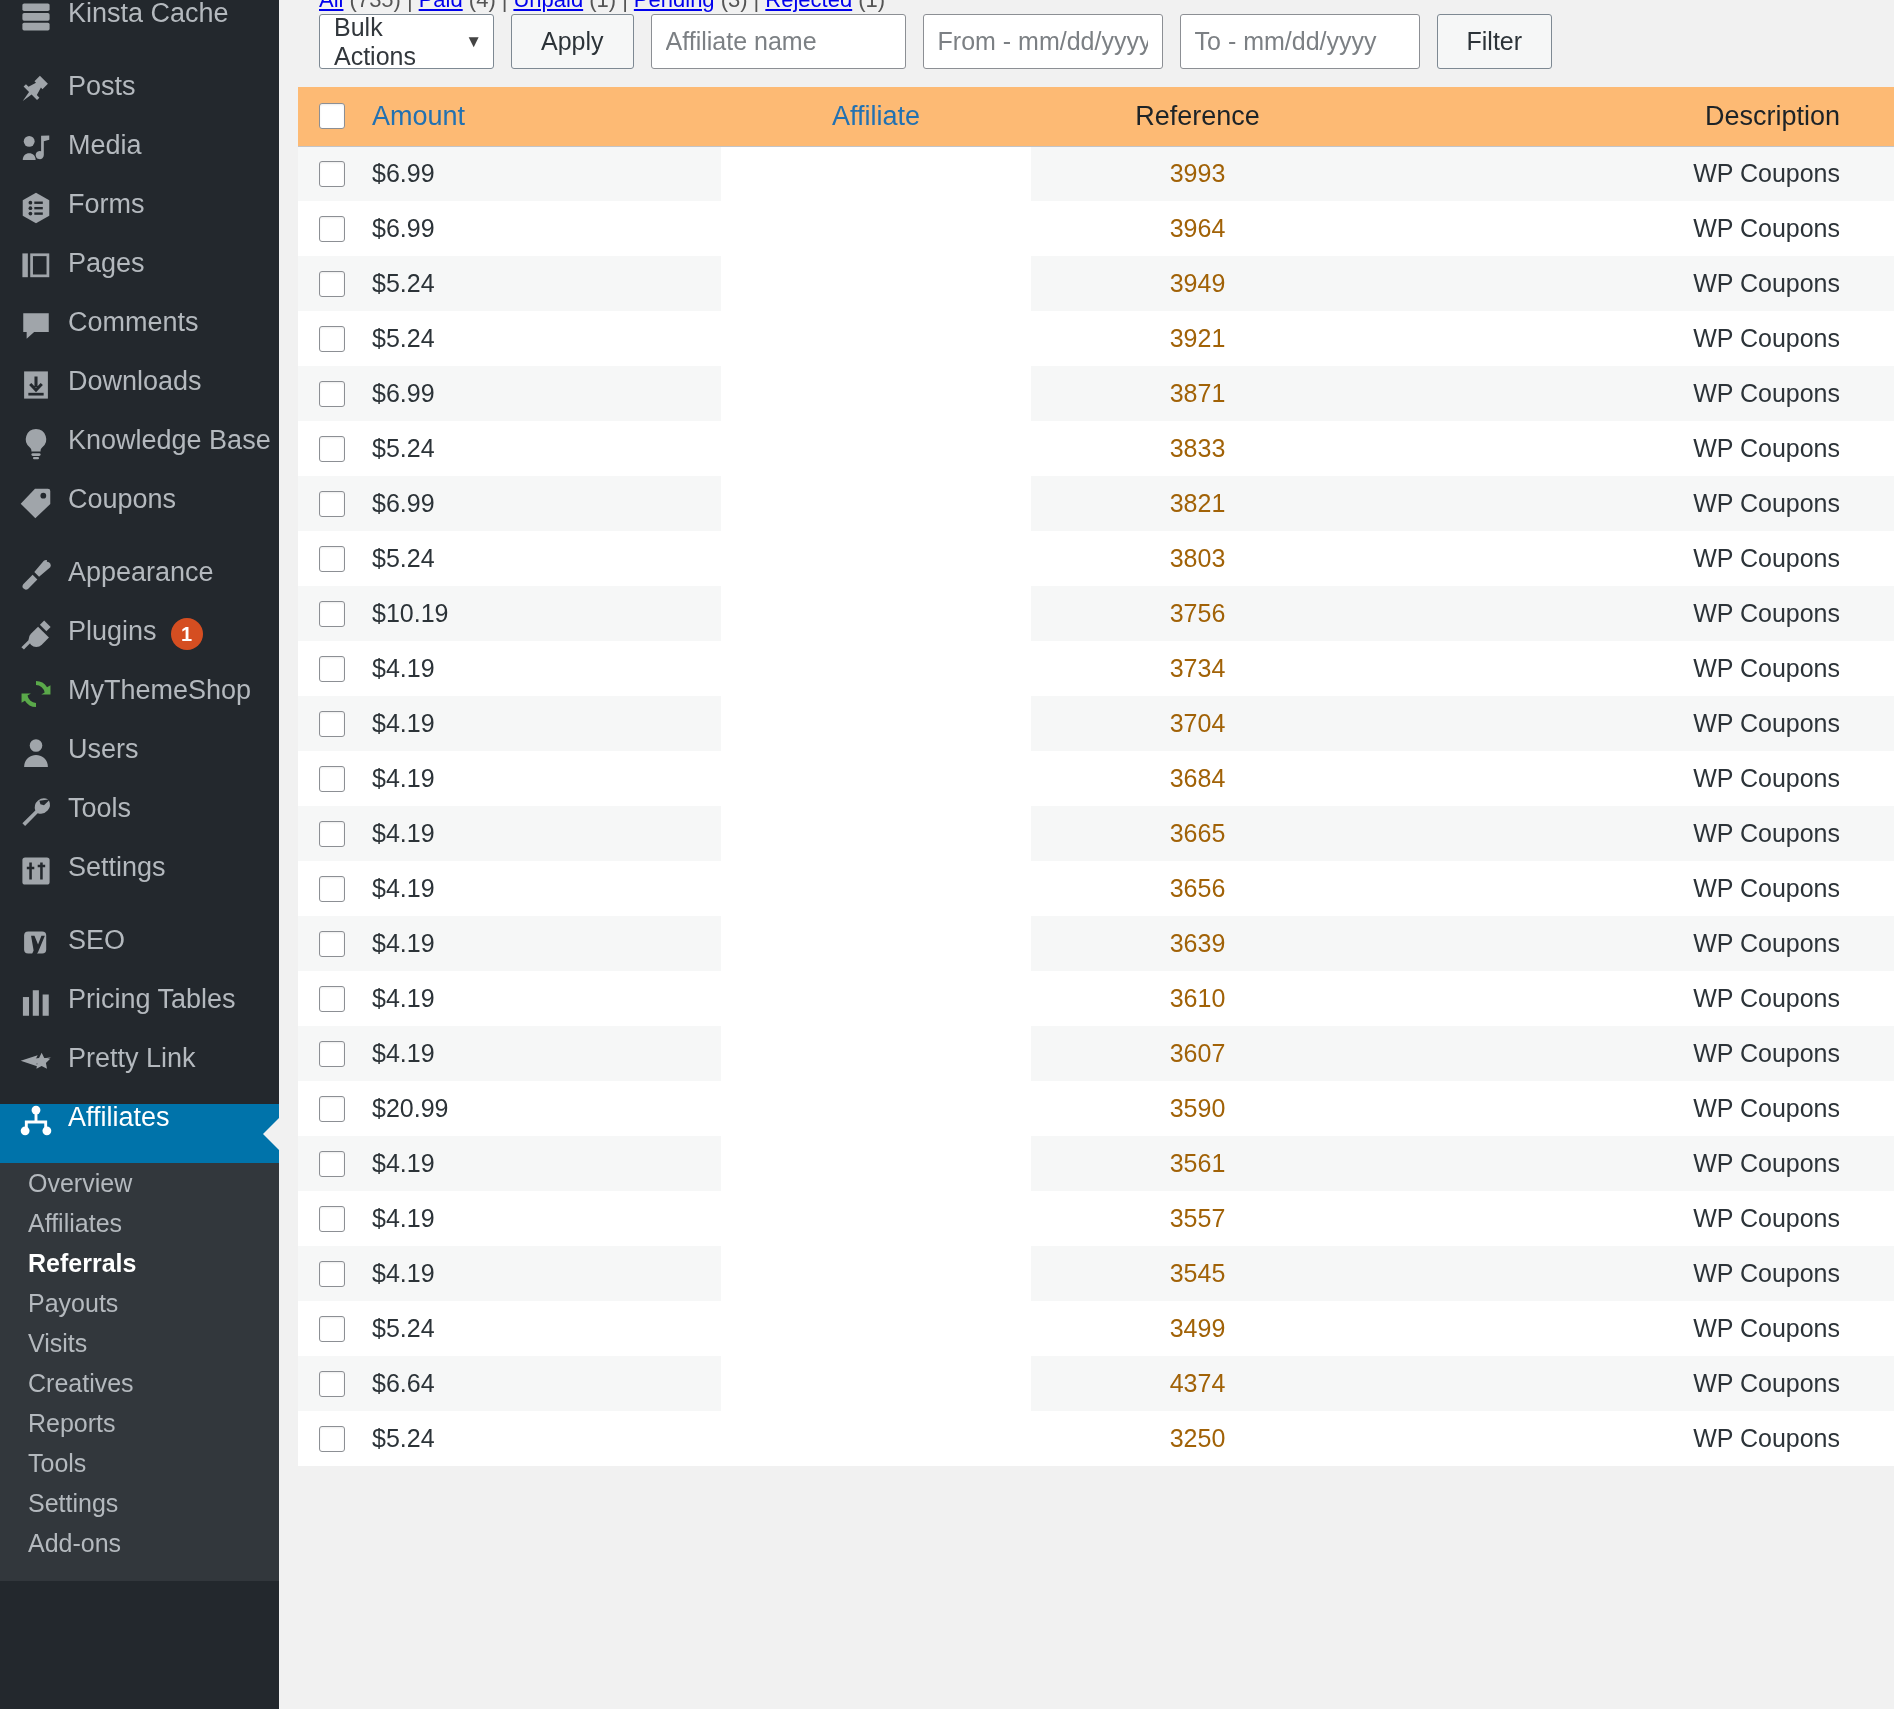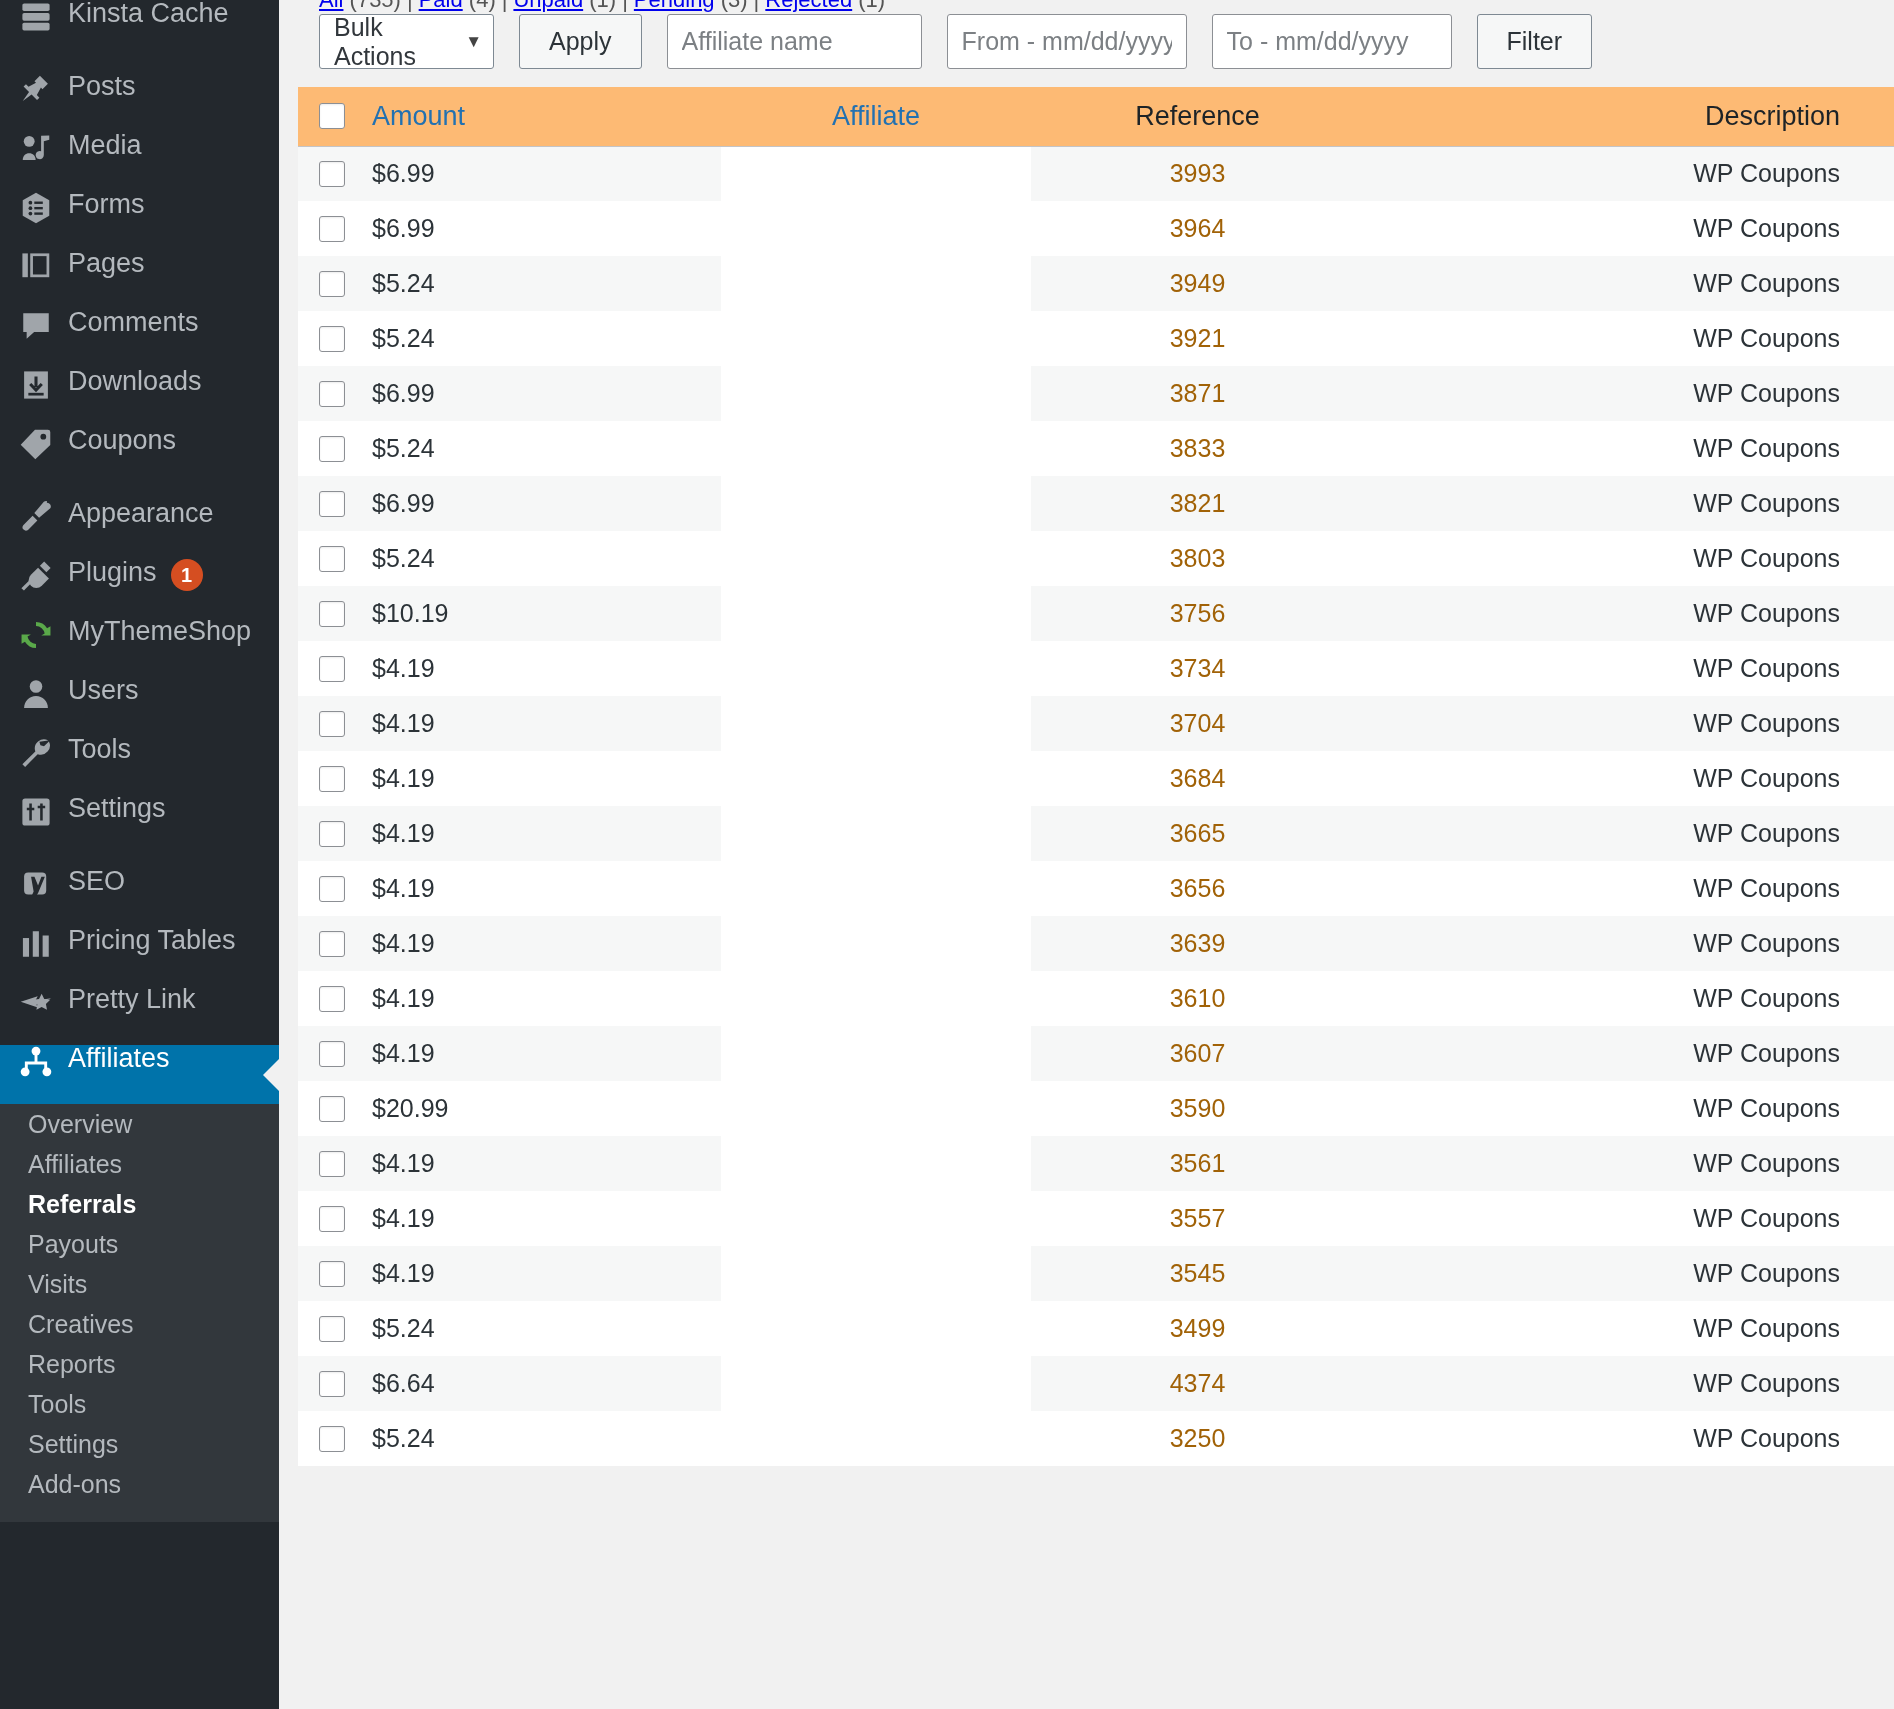--- a/index.html
+++ b/index.html
@@ -72,21 +72,21 @@
   }
   .status-links {
     position: absolute; left: 40px; top: -13px;
     font-size: 22px; color: #0073aa; white-space: nowrap;
   }
   .status-links .sep { color: #555; margin: 0 6px; }
   .status-links .cnt { color: #555; }
 
   .tablenav {
     position: absolute; left: 40px; top: 14px;
-    display: flex; align-items: flex-start; gap: 12px;
+    display: flex; align-items: flex-start; gap: 4px;
   }
   .bulk-select {
     width: 175px; height: 55px;
     border: 1px solid #7e8993; background: #fff; border-radius: 3px;
     display: flex; align-items: center; justify-content: space-between;
     padding: 0 11px 0 14px;
     font-size: 25px; color: #32373c;
   }
   .bulk-select .caret { font-size: 17px; color: #444; }
   .btn {
@@ -205,20 +205,30 @@
       </div>
       <div class="menu-item">
         <span class="ico">
           <svg class="gi" viewBox="0 0 20 20" fill="#a0a5aa" style="color:#a0a5aa">
             <path d="M3 2h14v16H3z"></path>
             <path d="M10 5v6.2M6.6 9.4 10 13l3.4-3.6" stroke="#23282d" stroke-width="1.8" fill="none"></path>
             <rect x="5.5" y="14.6" width="9" height="1.6" fill="#23282d"></rect>
           </svg>
         </span>
         <span class="label">Downloads</span>
+      </div>
+      <div class="menu-item">
+        <span class="ico">
+          <svg class="gi" viewBox="0 0 20 20" fill="#a0a5aa" style="color:#a0a5aa">
+            <path d="M10 1.2a6 6 0 0 0-3.6 10.8c.6.5.9 1.1.9 1.8v.6h5.4v-.6c0-.7.3-1.3.9-1.8A6 6 0 0 0 10 1.2z"></path>
+            <rect x="7.3" y="15.4" width="5.4" height="1.6" rx=".8"></rect>
+            <rect x="8.2" y="17.6" width="3.6" height="1.4" rx=".7"></rect>
+          </svg>
+        </span>
+        <span class="label">Knowledge Base</span>
       </div>
       <div class="menu-item">
         <span class="ico">
           <svg class="gi" viewBox="0 0 20 20" fill="#a0a5aa" style="color:#a0a5aa">
             <path d="M9.4 1.6H17a1.4 1.4 0 0 1 1.4 1.4v7.6L9.6 19 1 10.4z"></path>
             <circle cx="14.3" cy="5.7" r="1.7" fill="#23282d"></circle>
           </svg>
         </span>
         <span class="label">Coupons</span>
       </div>

